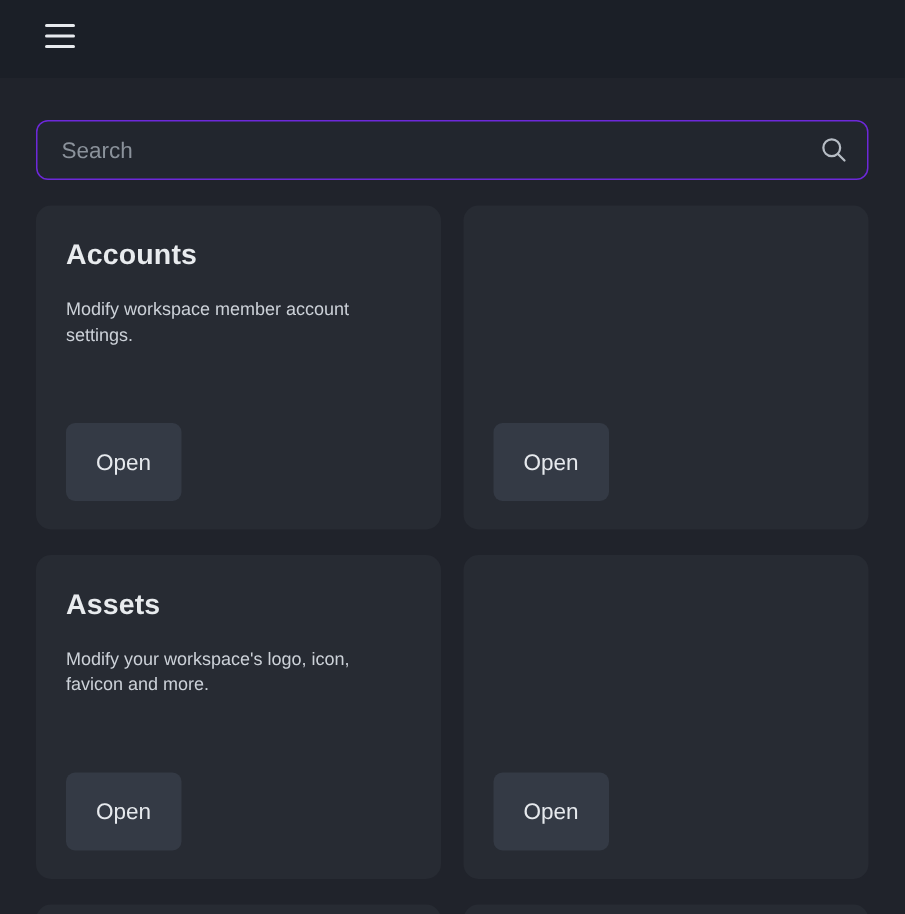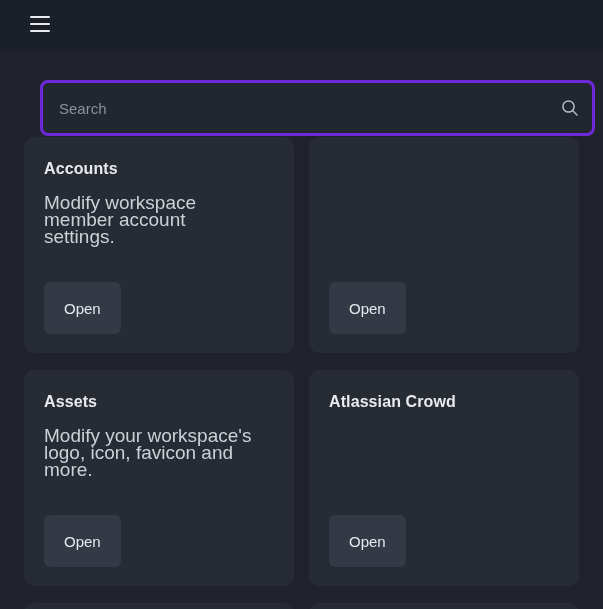--- a/index.html
+++ b/index.html
@@ -26,23 +26,23 @@
     display: block; width: 20px; height: 2px;
     background: #e8eaee; border-radius: 1px;
   }
   .page-title {
     position: absolute; left: 64px; top: 0;
     height: 52px; line-height: 50px;
     font-size: 21px; font-weight: 700;
     color: #eef0f3; letter-spacing: 0.2px;
   }
   .search-wrap {
-    position: absolute; top: 80px; left: 40px;
-    width: 555px; height: 56px;
-    border: 3px solid #6d28d9;
+    position: absolute; top: 80px; left: 24px;
+    width: 555px; height: 40px;
+    border: 1px solid #6d28d9;
     border-radius: 8px;
     background: #22262e;
   }
   .search-input {
     width: 100%; height: 100%;
     background: transparent; border: none; outline: none;
     padding: 0 44px 0 16px;
     font-size: 15px; color: #d7dbe0;
     font-family: "Liberation Sans", "DejaVu Sans", sans-serif;
   }
@@ -62,27 +62,27 @@
     gap: 17px 15px;
   }
   .card {
     position: relative;
     background: #272b33;
     border-radius: 10px;
     padding: 20px;
   }
   .card-title {
     margin-top: 3px;
-    font-size: 16px; font-weight: 700;
+    font-size: 19px; font-weight: 700;
     color: #e8ebee; letter-spacing: 0.1px;
   }
   .card-desc {
     margin-top: 16px;
     max-width: 215px;
-    font-size: 19px; line-height: 17px;
+    font-size: 12px; line-height: 17px;
     color: #ccd1d8;
   }
   .open-btn {
     position: absolute; left: 20px; bottom: 19px;
     height: 52px; padding: 0 20px;
     background: #343a45;
     border: none; border-radius: 6px;
     font-size: 15px; color: #e6e9ed;
     font-family: "Liberation Sans", "DejaVu Sans", sans-serif;
     cursor: pointer;
@@ -119,20 +119,19 @@
     <button class="open-btn">Open</button>
   </div>
 
   <div class="card">
     <h2 class="card-title">Assets</h2>
     <p class="card-desc">Modify your workspace's logo, icon, favicon and more.</p>
     <button class="open-btn">Open</button>
   </div>
 
   <div class="card">
-    <h2 class="card-title">Atlassian Crowd</h2>
     <button class="open-btn">Open</button>
   </div>
 
   <div class="card"></div>
   <div class="card"></div>
 
 </div>
 
 </body></html>

